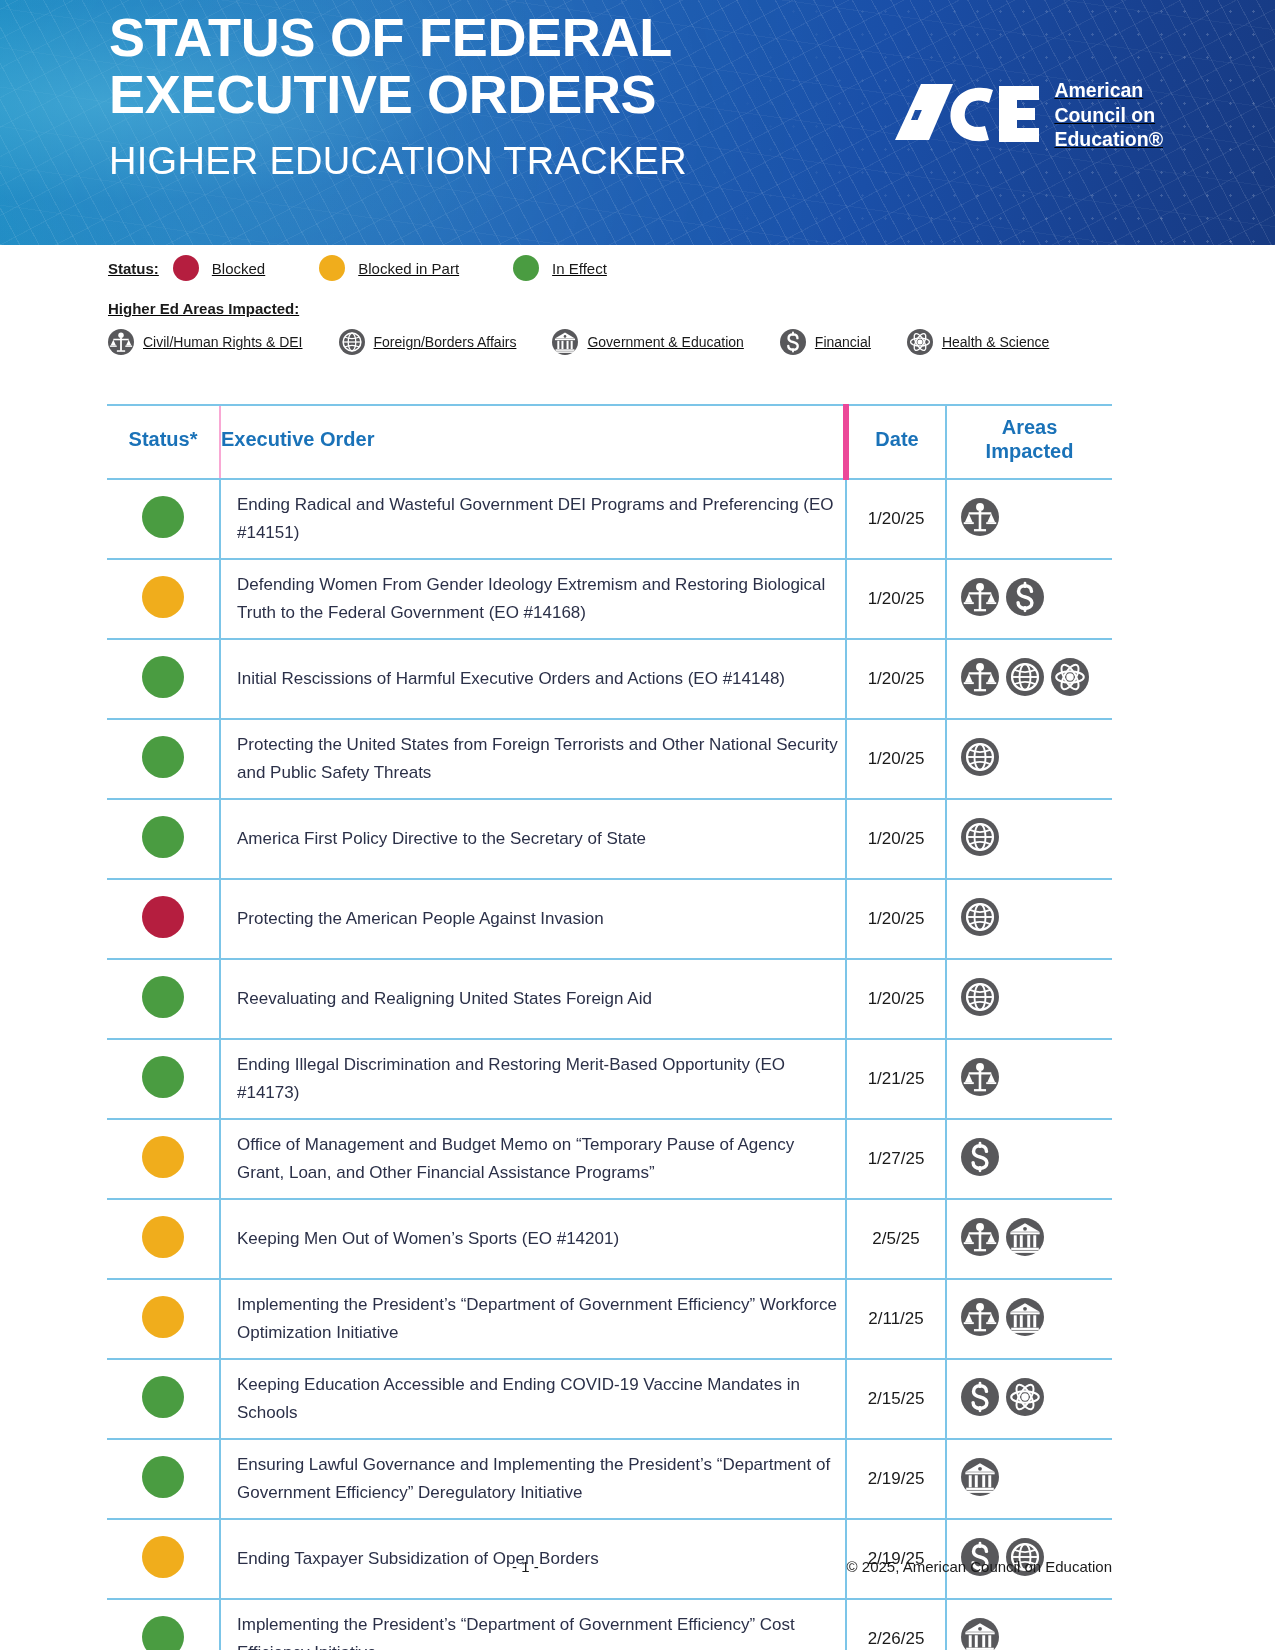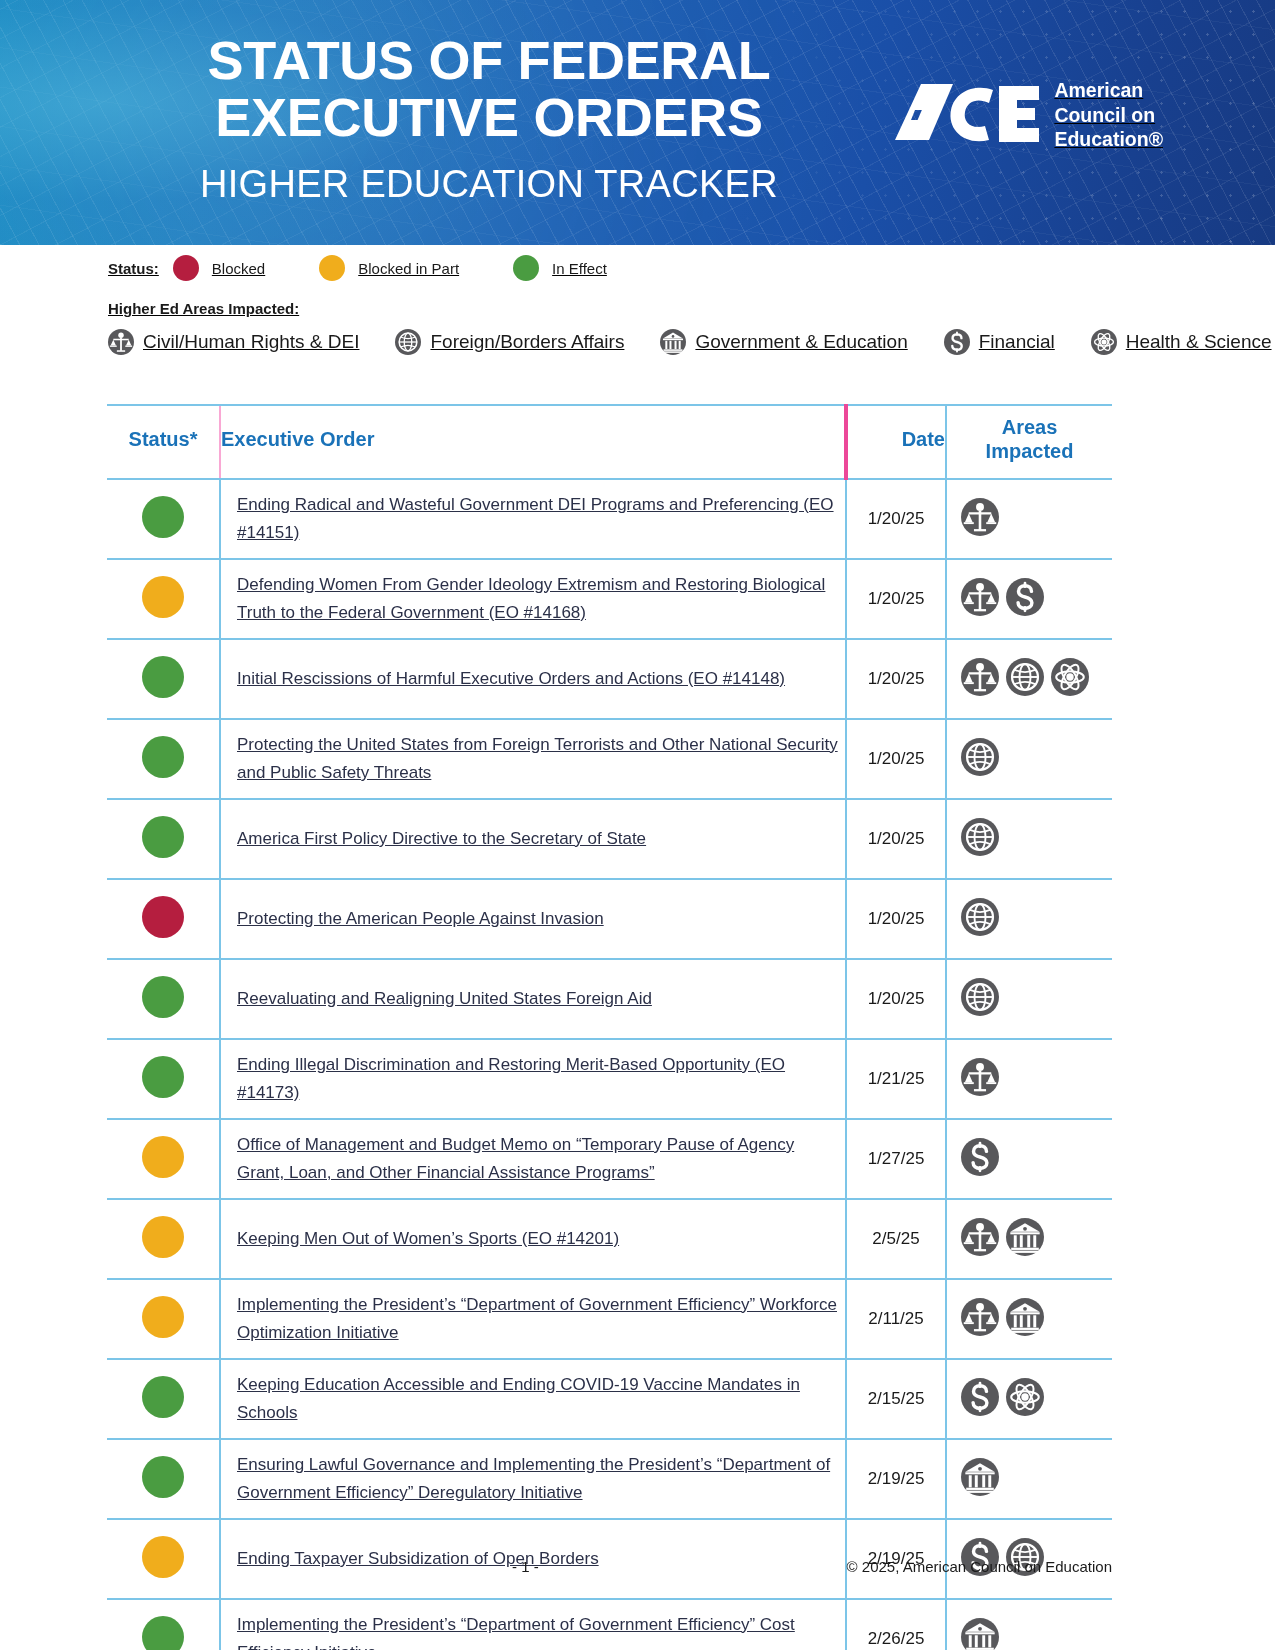--- a/index.html
+++ b/index.html
@@ -47,23 +47,22 @@
     inset: 0;
     background: radial-gradient(ellipse 60% 90% at 8% 42%, rgba(90,190,225,0.45) 0%, rgba(40,130,200,0.12) 45%, transparent 72%);
   }
   .banner-inner {
     position: absolute;
     inset: 0;
   }
   .title-block {
     position: absolute;
     left: 109px;
-    top: 32px;
+    top: 9px;
     width: 760px;
-    text-align: center;
   }
   .title-main {
     color: #ffffff;
     font-size: 54px;
     line-height: 1.06;
     font-weight: bold;
     letter-spacing: -0.3px;
     font-stretch: condensed;
     margin: 0;
     white-space: pre-line;
@@ -144,21 +143,21 @@
     align-items: center;
     padding-left: 108px;
     margin-top: 12px;
   }
   .area-item {
     display: flex;
     align-items: center;
     margin-right: 36px;
   }
   .area-item-text {
-    font-size: 19px;
+    font-size: 14px;
     color: #1a1a1a;
     margin-left: 9px;
     white-space: nowrap;
   }
   .icon-circle {
     width: 26px;
     height: 26px;
     flex: none;
     display: block;
   }
@@ -184,36 +183,35 @@
     color: #1a72b8;
     font-size: 20px;
     font-weight: bold;
     padding: 9px 0 14px 0;
     vertical-align: middle;
     border-top: 2px solid #7cc5e8;
     border-bottom: 2px solid #7cc5e8;
   }
   th.th-status { text-align: center; }
   th.th-order  { text-align: left; padding-left: 16px; border-left: 2px solid #f9a8d4; }
-  th.th-date   { text-align: right; border-left: 4px solid #ec4899; }
+  th.th-date   { text-align: center; border-left: 6px solid #ec4899; }
   th.th-areas  { text-align: center; border-left: 2px solid #7cc5e8; line-height: 1.22; }
 
   table.eo tbody td {
     border-bottom: 2px solid #7cc5e8;
     vertical-align: middle;
     height: 58px;
   }
   td.td-status { text-align: center; }
   td.td-order  {
     border-left: 2px solid #7cc5e8;
     padding: 10px 4px 10px 16px;
     font-size: 17px;
     color: #2b3048;
     line-height: 1.65;
-    text-decoration: underline;
   }
   td.td-date {
     border-left: 2px solid #7cc5e8;
     text-align: center;
     font-size: 17px;
     color: #1a1a1a;
   }
   td.td-areas {
     border-left: 2px solid #7cc5e8;
     padding-left: 14px;

